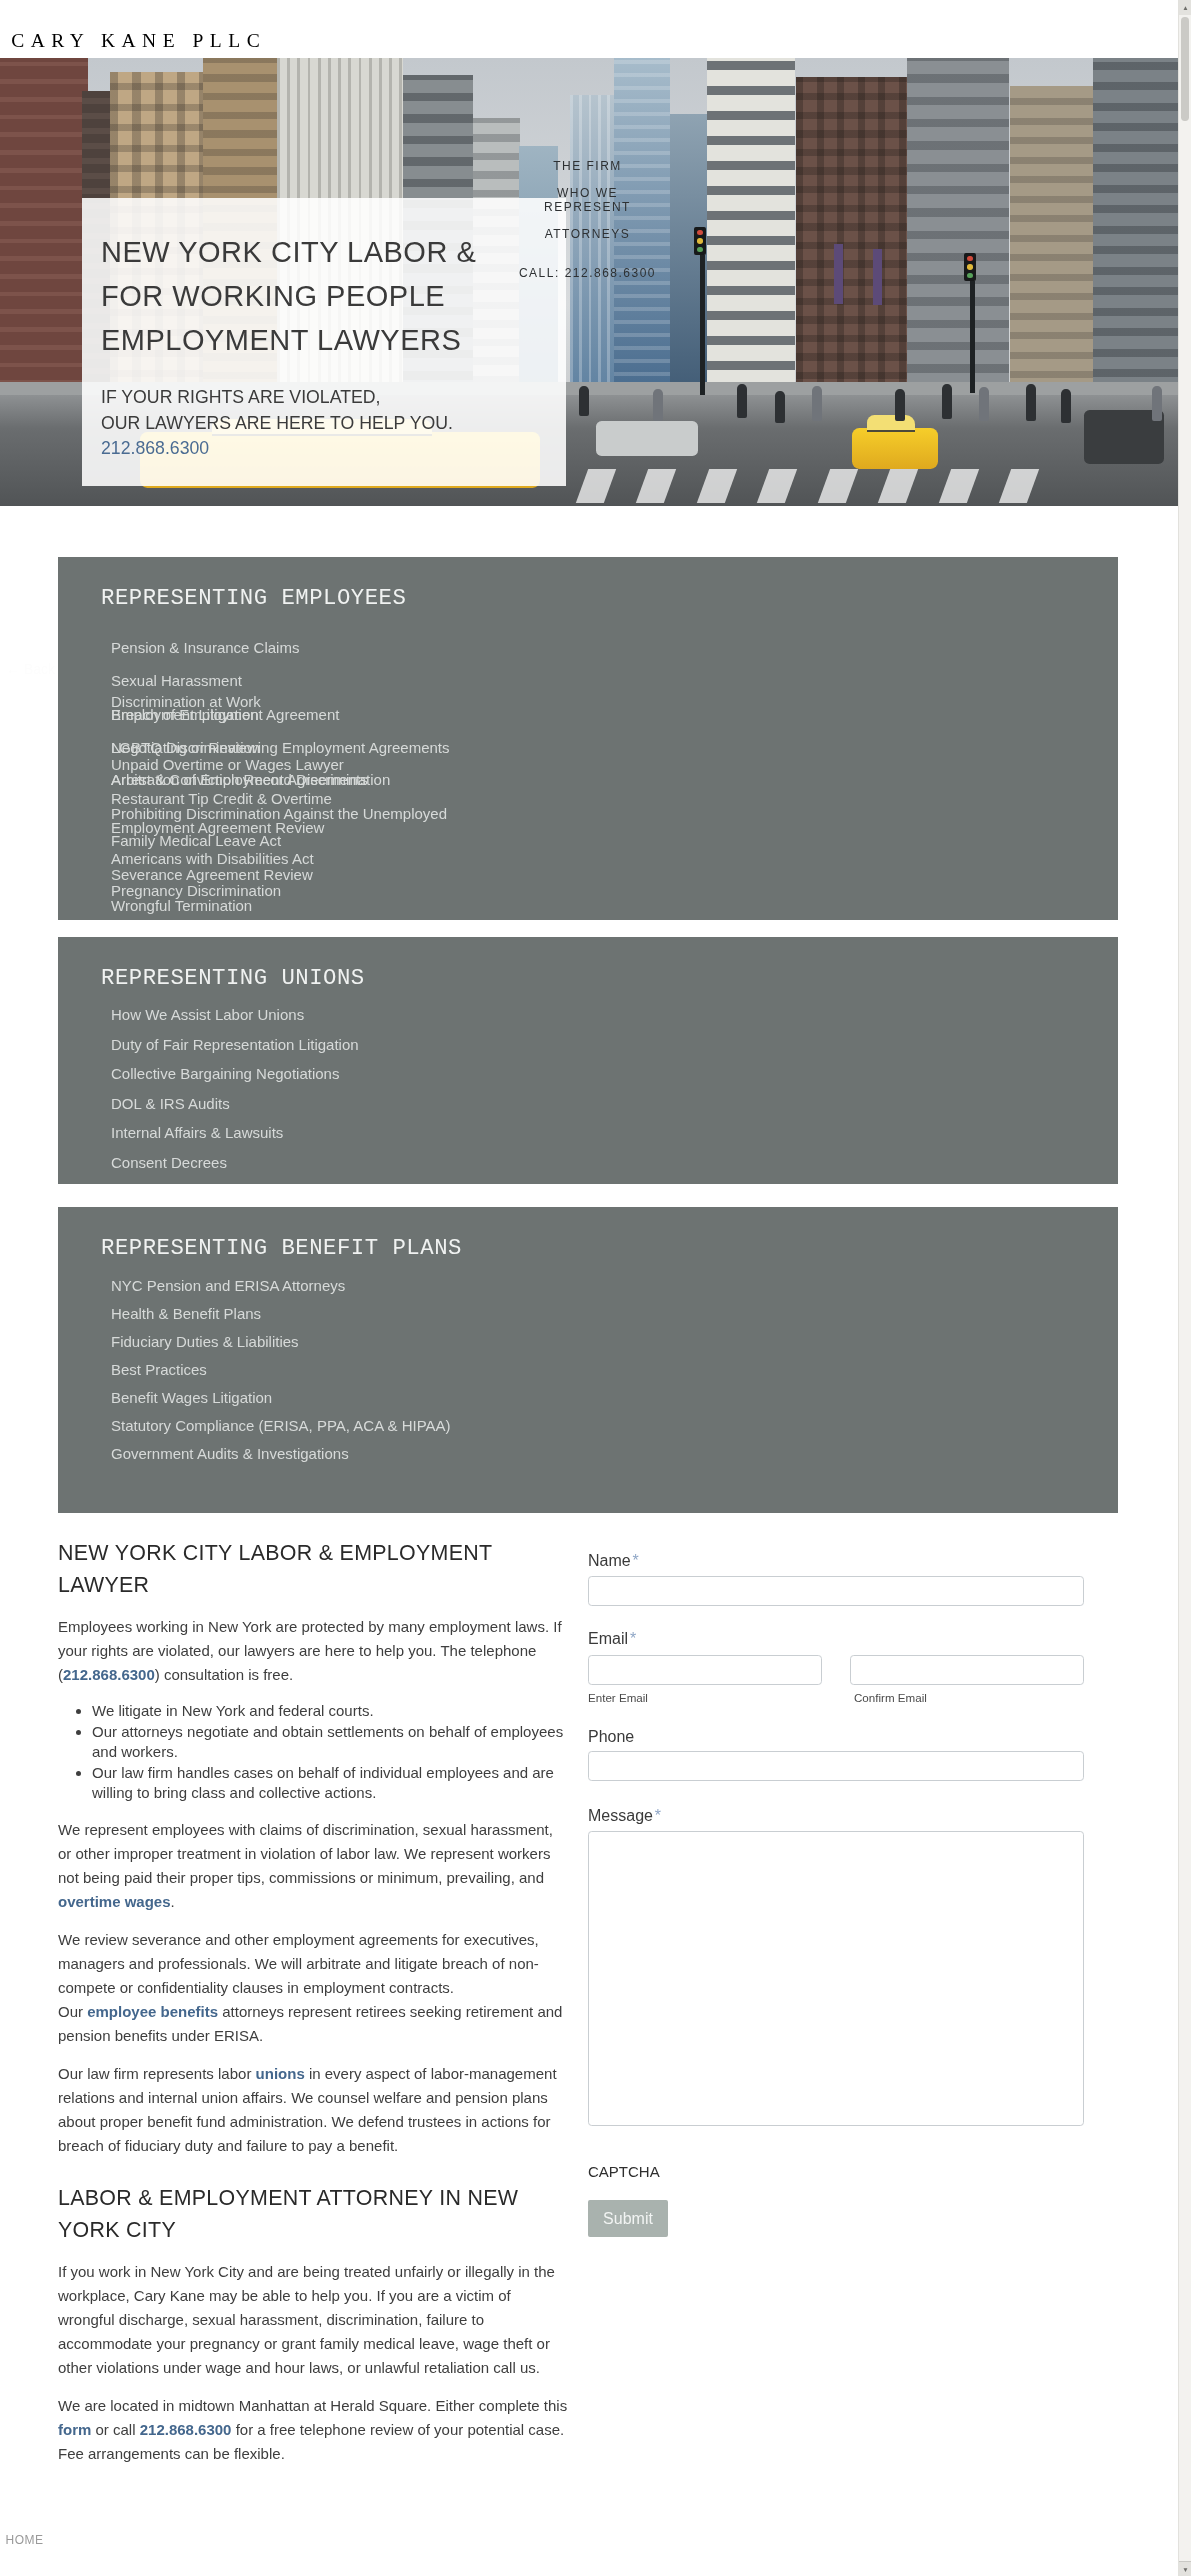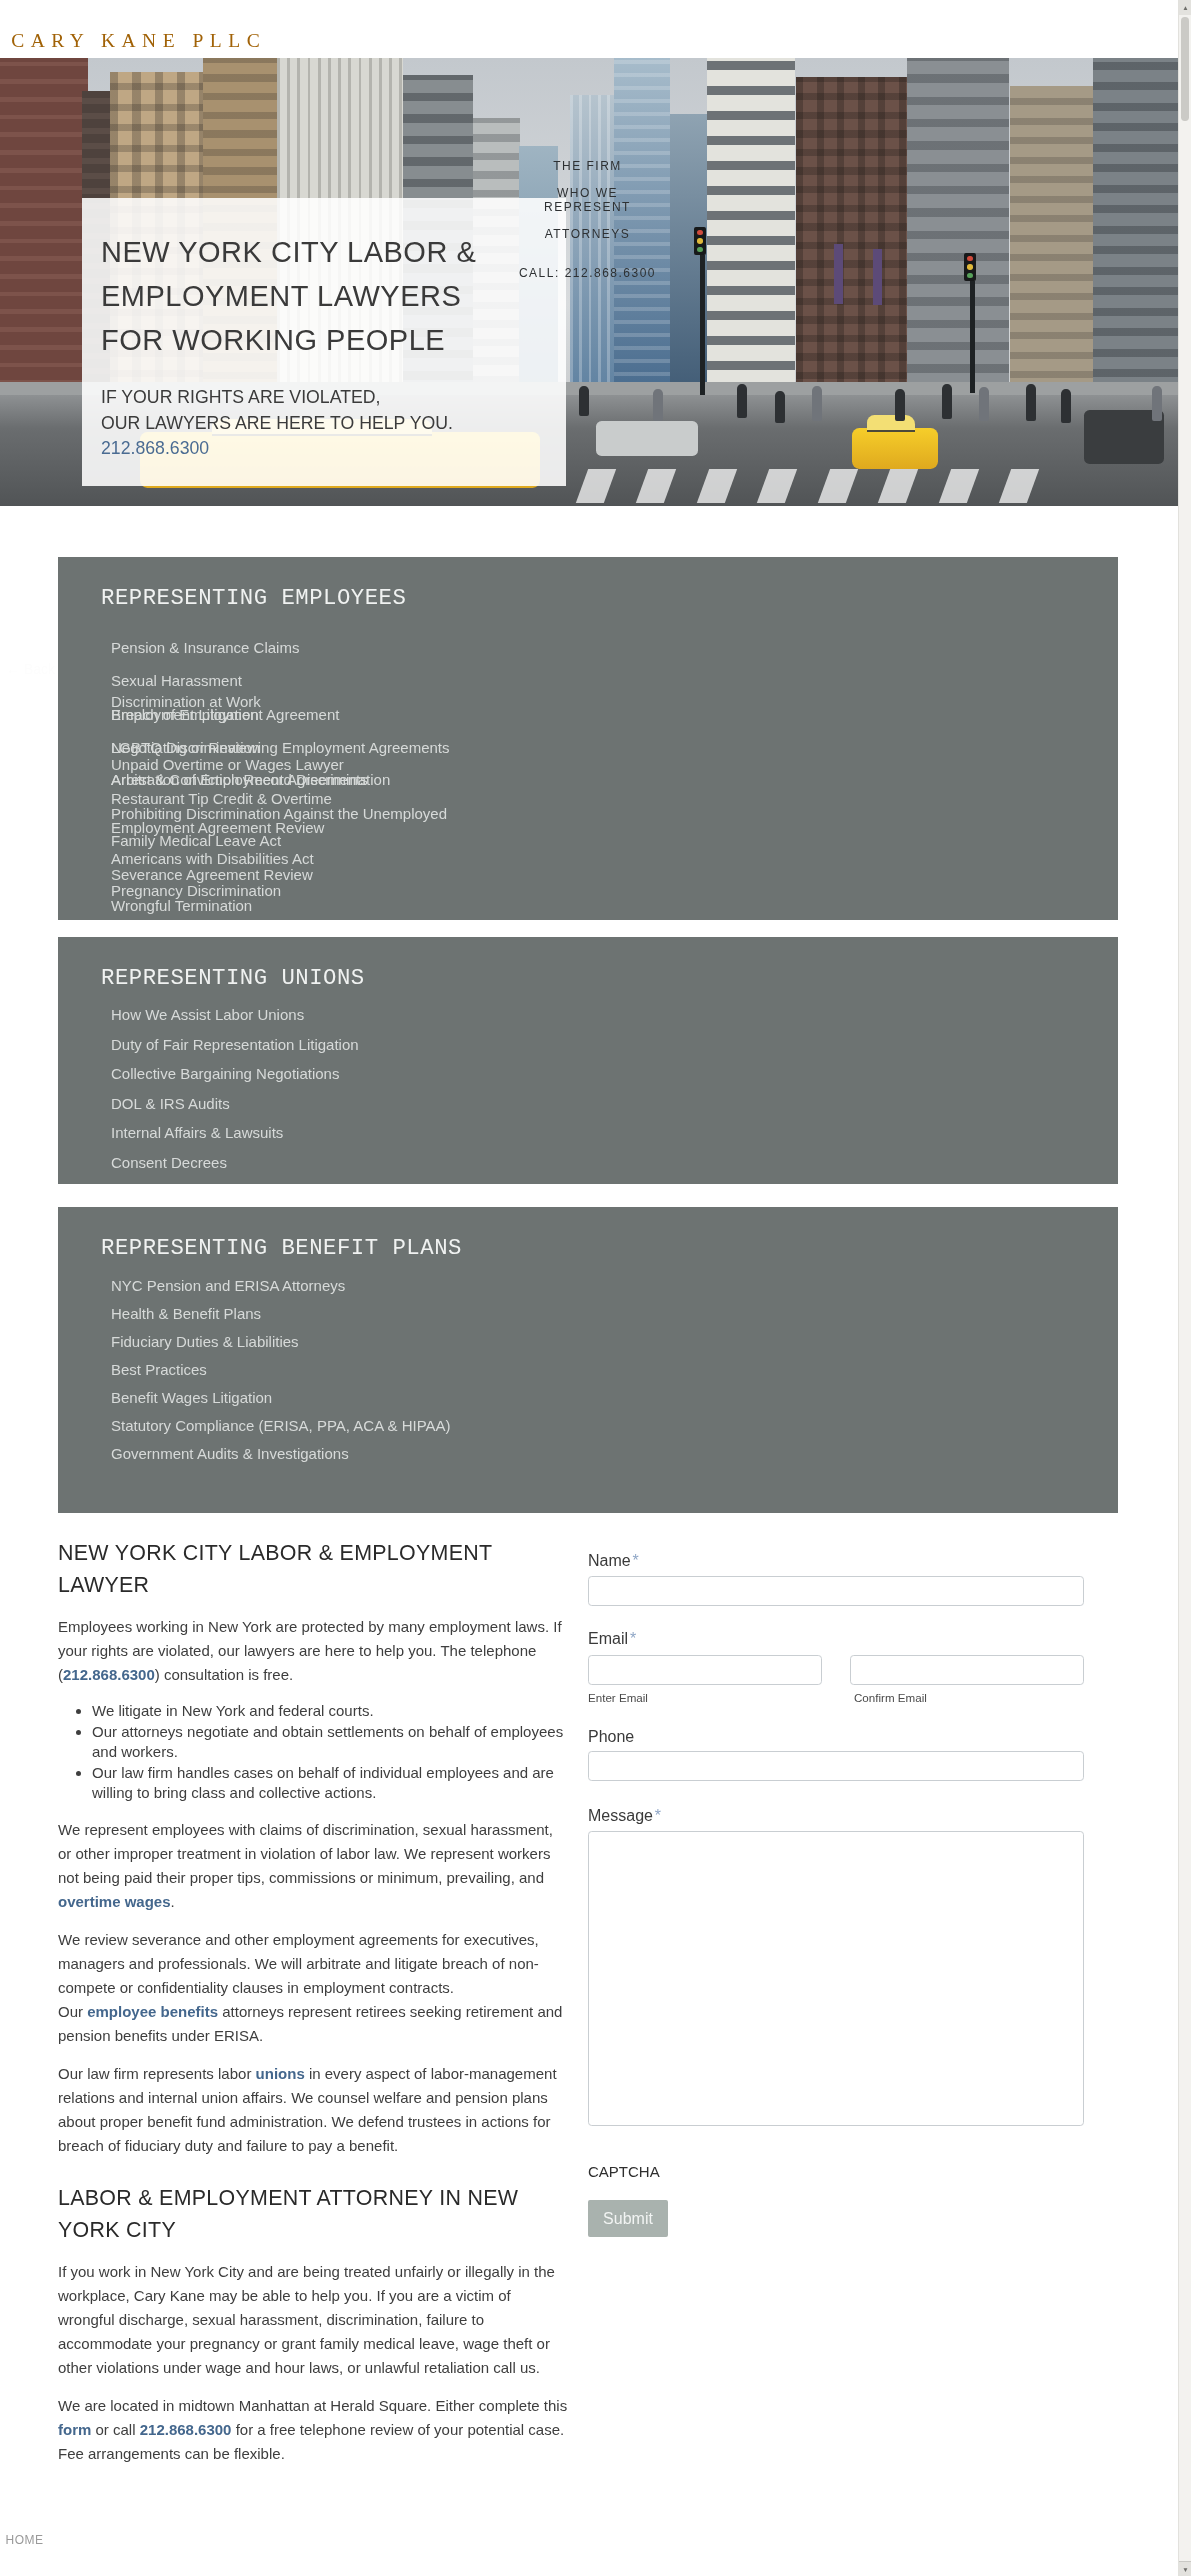--- a/index.html
+++ b/index.html
@@ -4,21 +4,21 @@
 <style>
   * { margin:0; padding:0; box-sizing:border-box; }
   html,body { background:#ffffff; }
   body { width:1191px; height:2576px; position:relative; overflow:hidden;
          font-family:"Liberation Sans", sans-serif; color:#3e3e3e; }
   a { text-decoration:none; color:inherit; cursor:pointer; }
 
   
   .header { position:absolute; left:0; top:0; width:1178px; height:58px; background:#ffffff; z-index:5; }
   .logo { position:absolute; left:11.2px; top:30px; font-family:"Liberation Serif", serif;
-          font-size:19.5px; letter-spacing:6.5px; color:#a16207; white-space:nowrap; }
+          font-size:19.5px; letter-spacing:6.5px; color:#000000; white-space:nowrap; }
 
   
   .hero { position:absolute; left:0; top:58px; width:1178px; height:448px; overflow:hidden;
           background:linear-gradient(#c3c8cd, #d8dbdd 55%, #b9bcbe); }
   .bld { position:absolute; }
   .street { position:absolute; left:0; top:337px; width:1178px; height:111px;
             background:linear-gradient(#8e9193, #6a6d6f 30%, #515456); }
   .sidewalk { position:absolute; left:0; top:324px; width:1178px; height:15px; background:#9da0a1; }
   .stripe { position:absolute; width:28px; height:34px; background:rgba(255,255,255,.72);
             transform:skewX(-20deg); top:411px; }
@@ -165,22 +165,22 @@
   <div class="pole" style="left:970px;top:223px;height:112px;"></div>
   <div class="siglight" style="left:964px;top:195px;">
     <i style="background:#d04b3c;"></i>
       <i style="background:#e0b93a;"></i>
       <i style="background:#57a05a;"></i>
   </div>
 
   <div class="hero-box">
     <div class="hero-title">
       <div>NEW YORK CITY LABOR &amp;</div>
+      <div>FOR WORKING PEOPLE</div>
       <div>EMPLOYMENT LAWYERS</div>
-      <div>FOR WORKING PEOPLE</div>
     </div>
     <div class="hero-sub">
       <div>IF YOUR RIGHTS ARE VIOLATED,</div>
       <div>OUR LAWYERS ARE HERE TO HELP YOU.</div>
     </div>
     <a class="hero-phone">212.868.6300</a>
   </div>
 
   <nav class="topnav">
     <a>THE FIRM</a>

